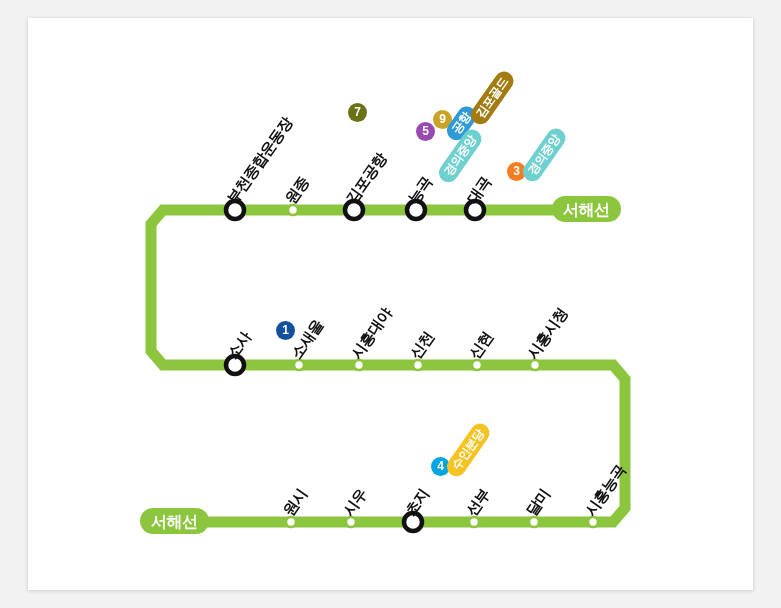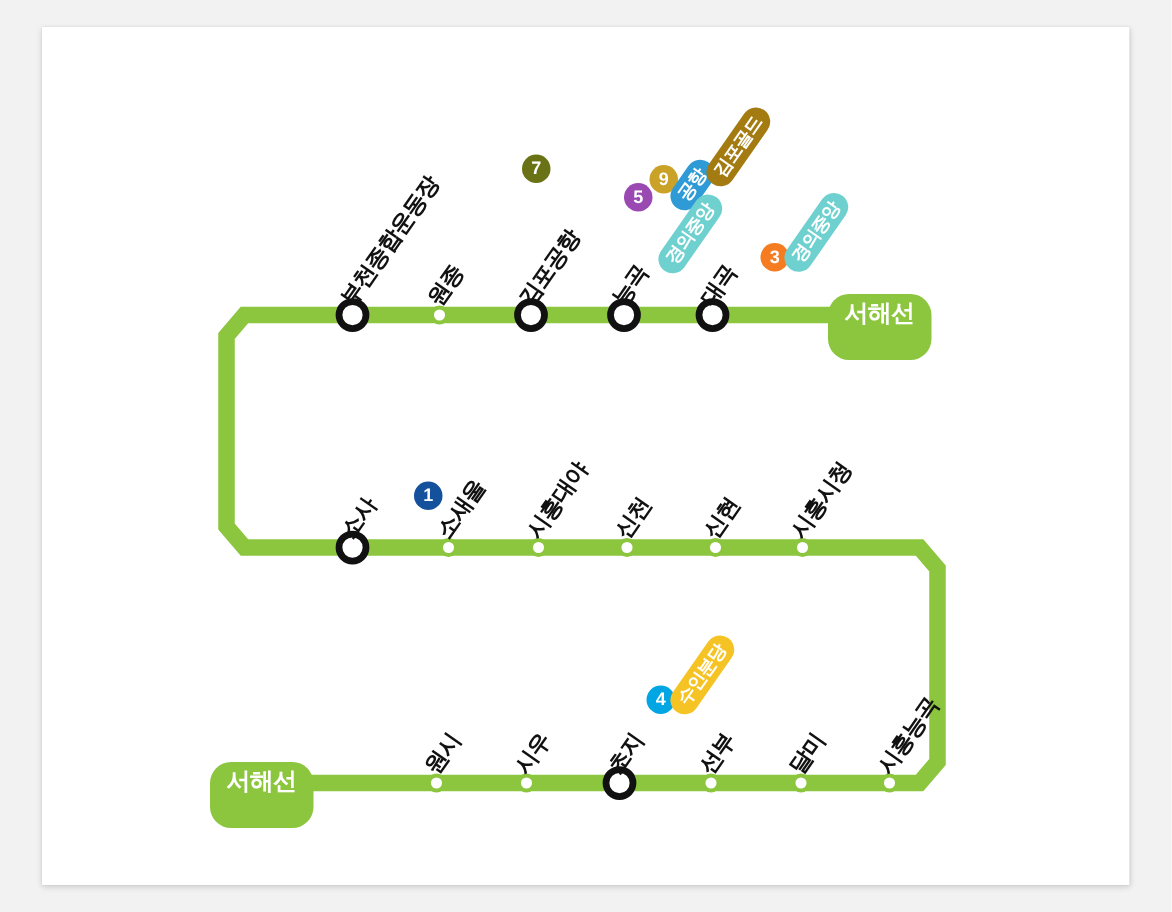--- a/index.html
+++ b/index.html
@@ -69,21 +69,21 @@
     font-family: "Liberation Sans", sans-serif;
     font-weight: bold;
     font-size: 12px;
     line-height: 19px;
     text-align: center;
     box-sizing: border-box;
   }
   
   .terminus {
     position: absolute;
-    height: 44px;
+    height: 26px;
     border-radius: 14px;
     background: #8cc63e;
     color: #ffffff;
     font-family: "Liberation Sans", sans-serif;
     font-weight: bold;
     font-size: 16px;
     line-height: 27px;
     text-align: center;
     letter-spacing: -0.5px;
     box-sizing: border-box;

